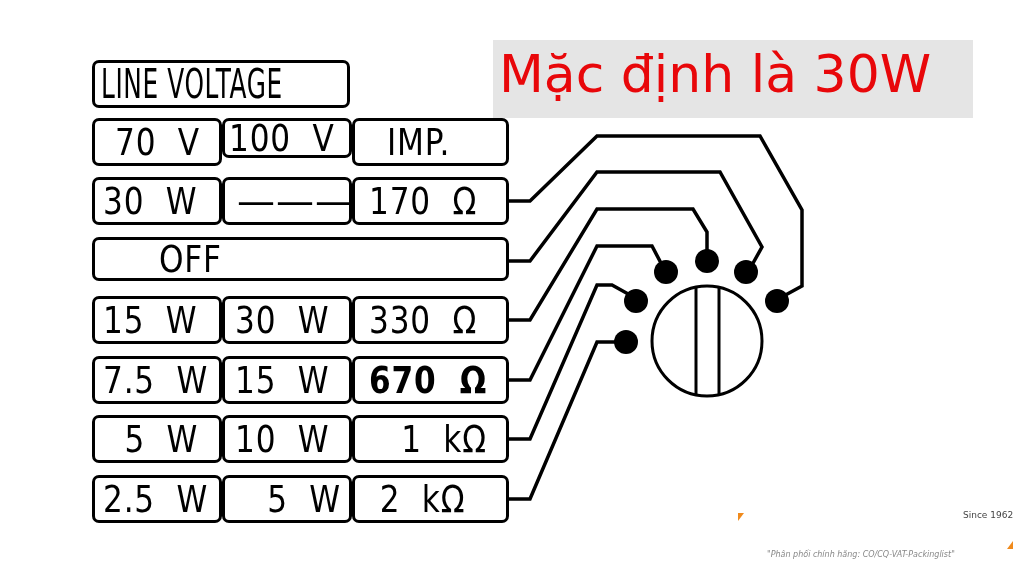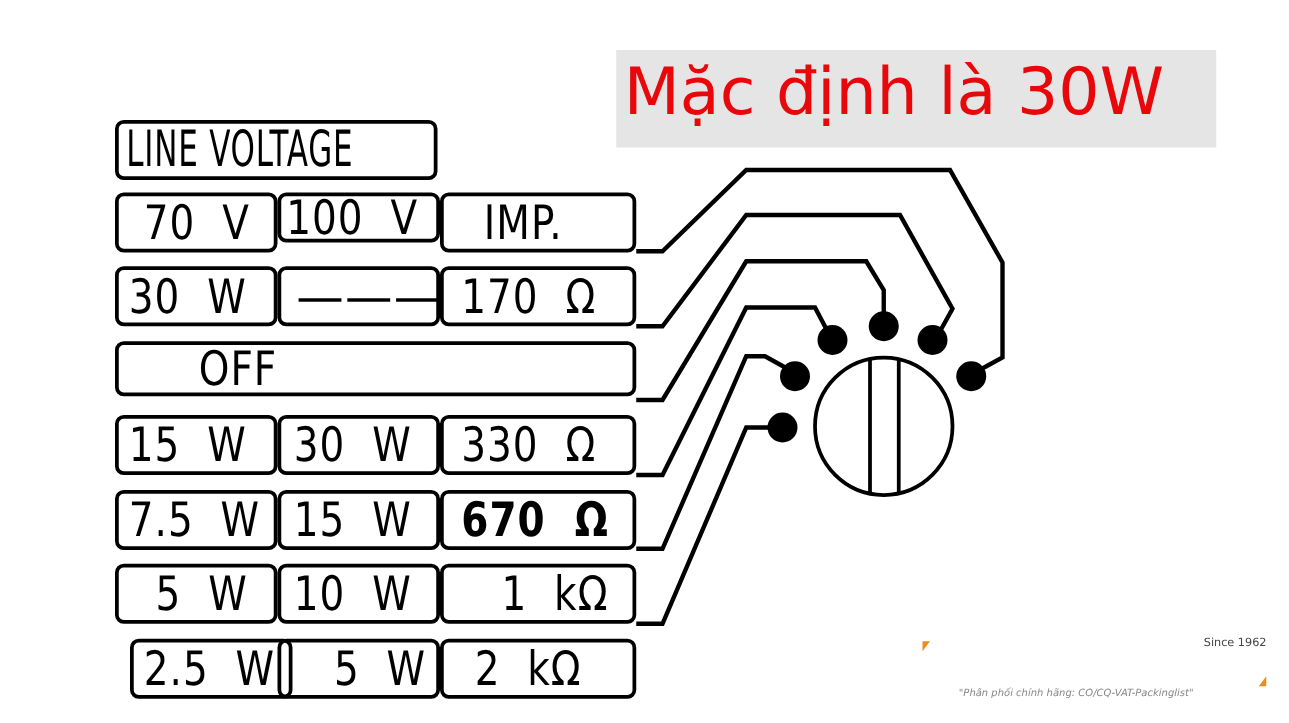--- a/index.html
+++ b/index.html
@@ -1,19 +1,19 @@
 <!DOCTYPE html>
 <html><head>
 <meta charset="utf-8">
 <style>
   html,body{margin:0;padding:0;background:#fff;}
   body{width:1031px;height:578px;position:relative;overflow:hidden;font-family:"DejaVu Sans",sans-serif;}
   .cell{position:absolute;box-sizing:border-box;border:3px solid #000;border-radius:7px;display:flex;align-items:center;
         font-family:"DejaVu Sans",sans-serif;font-size:38px;color:#000;line-height:1;white-space:pre;
-        transform-origin:left center;margin-top:36px;}
+        transform-origin:left center;}
   .cell span{display:inline-block;transform:scaleX(0.82);transform-origin:left center;letter-spacing:1px;}
   .title-banner{position:absolute;left:493px;top:40px;width:480px;height:78px;background:#e5e5e5;}
   .title-banner span{position:absolute;left:6px;top:4px;font-family:"DejaVu Sans",sans-serif;font-size:52px;color:#e8070a;white-space:nowrap;}
   svg.wires{position:absolute;left:0;top:0;}
   .logo{position:absolute;left:735px;top:505px;width:290px;height:70px;}
   .logo .main{position:absolute;left:8px;top:6px;font-family:"DejaVu Serif",serif;font-weight:bold;font-size:29px;color:#222;white-space:nowrap;}
   .logo .toa{font-family:"DejaVu Sans",sans-serif;font-weight:normal;color:#f08a1c;font-size:36px;}
   .logo .since{position:absolute;left:228px;top:5px;font-family:"DejaVu Sans",sans-serif;font-size:9px;color:#444;}
   .logo .tag{position:absolute;left:32px;top:45px;font-family:"DejaVu Sans",sans-serif;font-style:italic;font-size:8px;color:#888;white-space:nowrap;}
   .logo .corner1{position:absolute;left:3px;top:8px;width:0;height:0;border-top:8px solid #f08a1c;border-right:6px solid transparent;}
@@ -45,21 +45,21 @@
 <div class="cell" style="left:352px;top:296px;width:157px;height:48px;padding-left:14px;"><span>330  Ω</span></div>
 
 <div class="cell" style="left:92px;top:356px;width:130px;height:48px;padding-left:8px;"><span>7.5  W</span></div>
 <div class="cell" style="left:222px;top:356px;width:130px;height:48px;padding-left:10px;"><span>15  W</span></div>
 <div class="cell" style="left:352px;top:356px;width:157px;height:48px;padding-left:14px;font-weight:bold;"><span>670  Ω</span></div>
 
 <div class="cell" style="left:92px;top:415px;width:130px;height:48px;padding-left:8px;"><span>  5  W</span></div>
 <div class="cell" style="left:222px;top:415px;width:130px;height:48px;padding-left:10px;"><span>10  W</span></div>
 <div class="cell" style="left:352px;top:415px;width:157px;height:48px;padding-left:14px;"><span>   1  kΩ</span></div>
 
-<div class="cell" style="left:104px;top:475px;width:130px;height:48px;padding-left:8px;"><span>2.5  W</span></div>
+<div class="cell" style="left:92px;top:475px;width:130px;height:48px;padding-left:8px;"><span>2.5  W</span></div>
 <div class="cell" style="left:222px;top:475px;width:130px;height:48px;padding-left:10px;"><span>   5  W</span></div>
 <div class="cell" style="left:352px;top:475px;width:157px;height:48px;padding-left:14px;"><span> 2  kΩ</span></div>
 
 <svg class="wires" width="1031" height="578">
   <g fill="none" stroke="#000" stroke-width="3.5" stroke-linejoin="miter">
 
     <polyline points="509,201 530,201 597,136 760,136 802,210 802,286 780,298"></polyline>
 
     <polyline points="509,261 530,261 597,172 720,172 762,247 752,265"></polyline>
 

